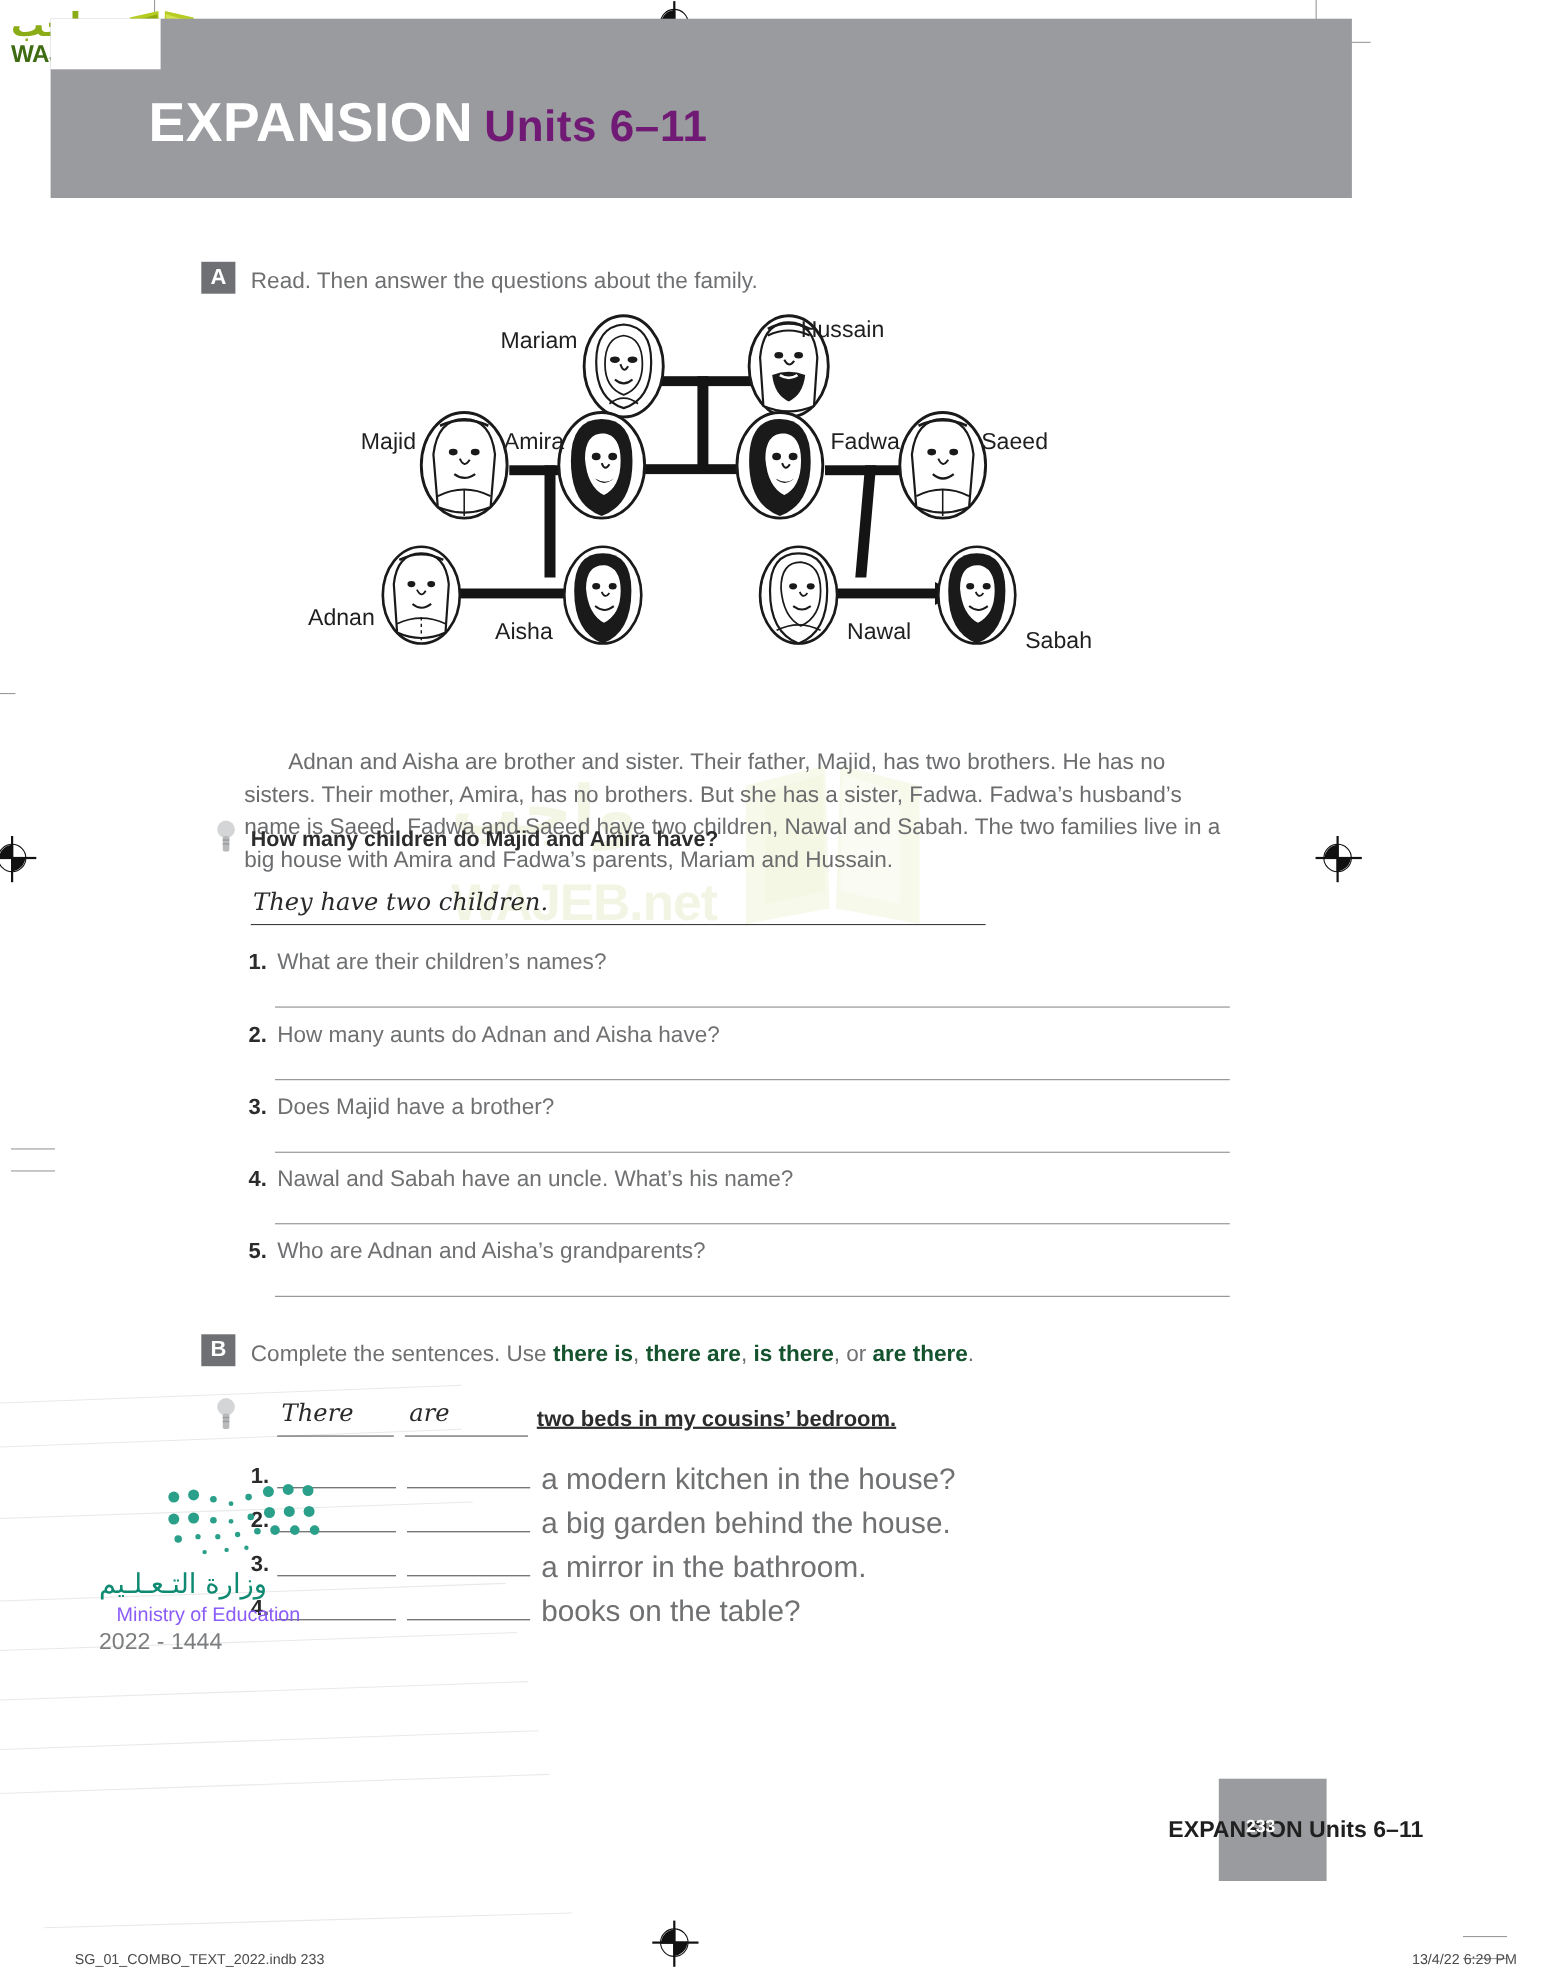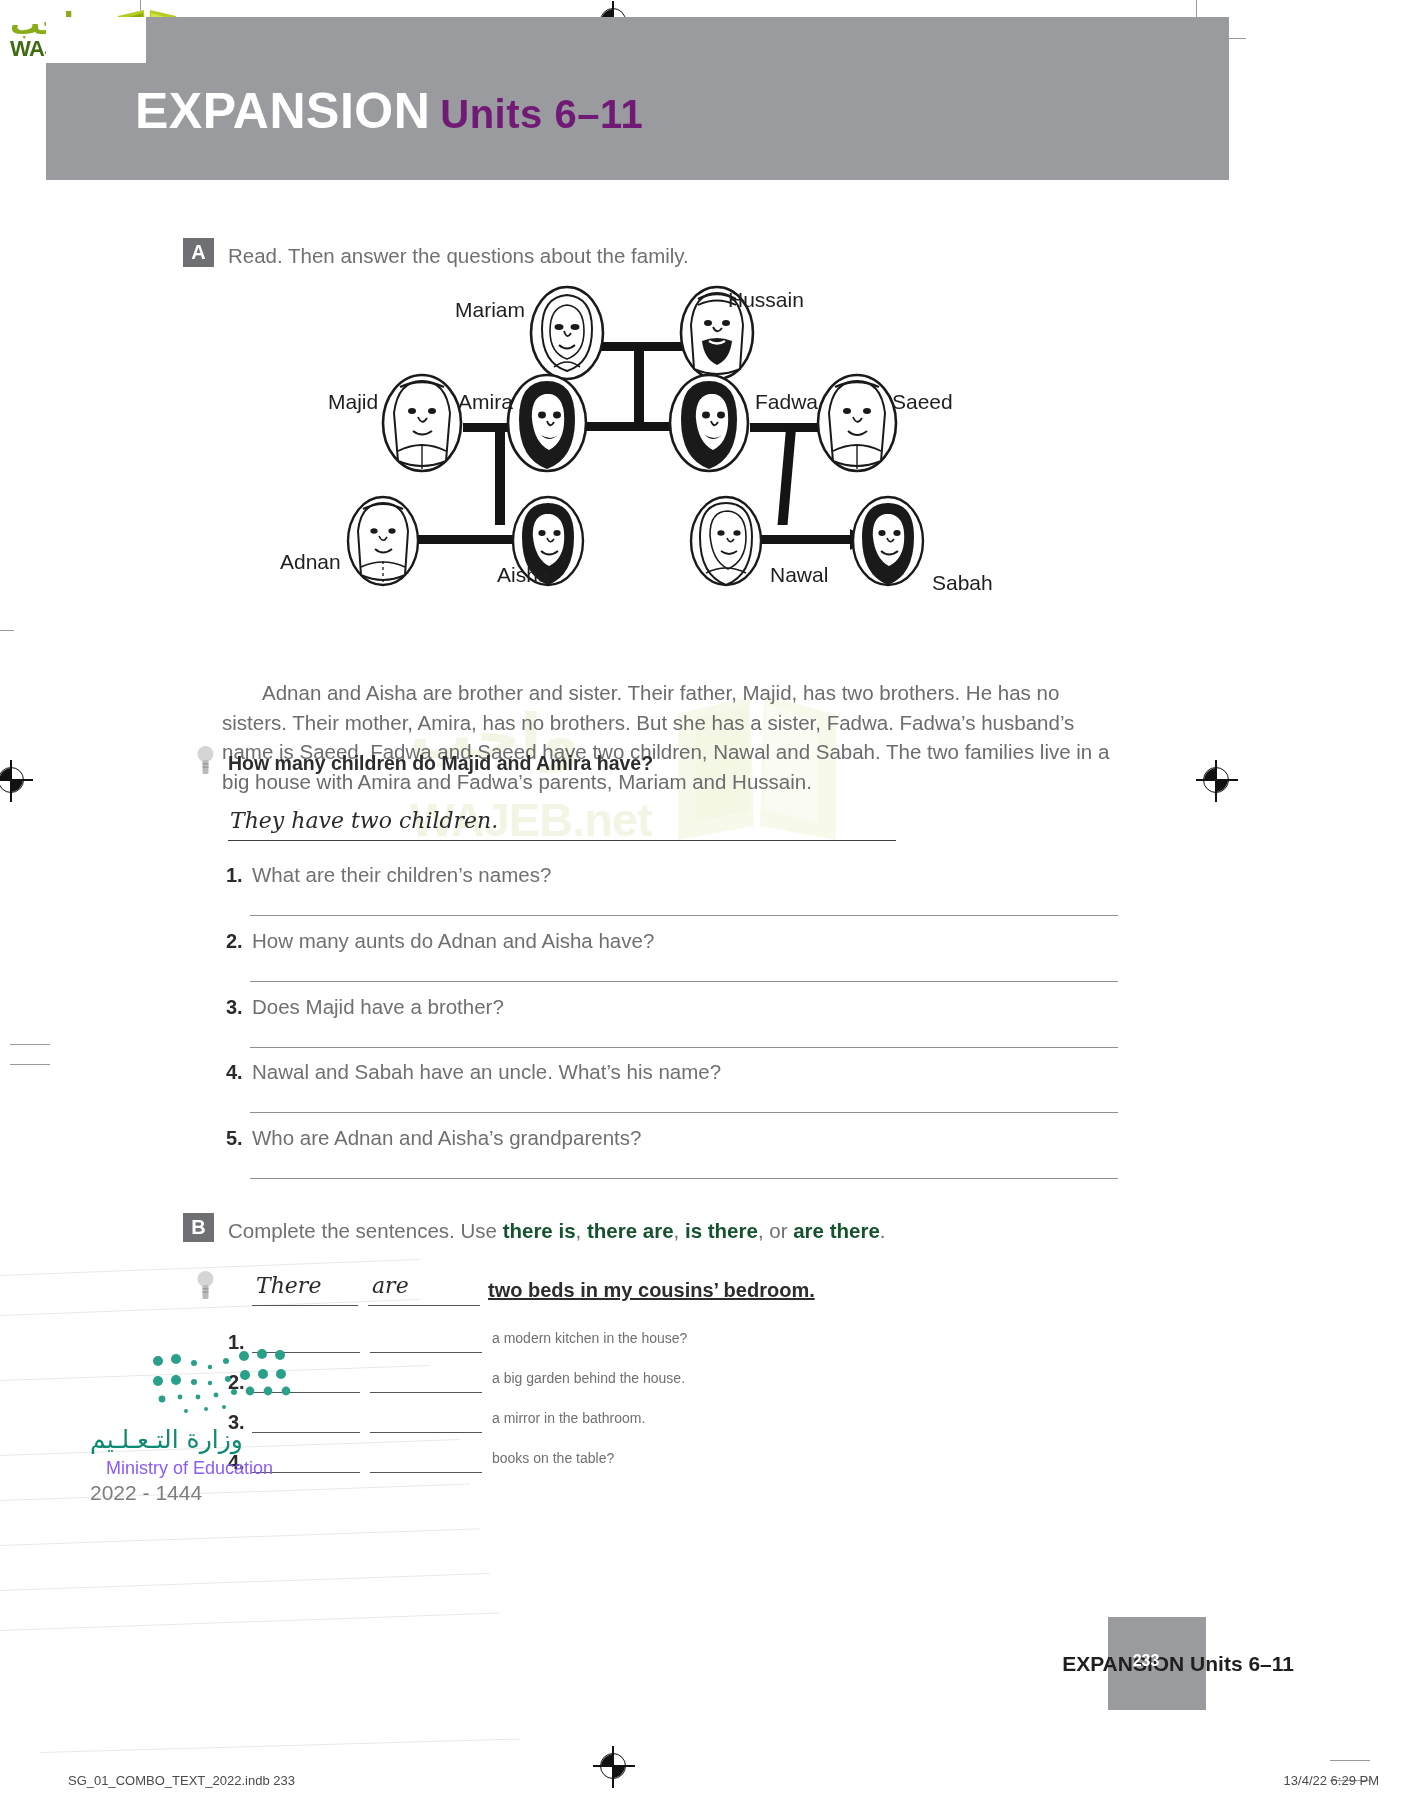--- a/index.html
+++ b/index.html
@@ -118,21 +118,21 @@
   }
   .rule { position:absolute; height:1.3px; background:#3c3c3c; }
   .rule.light { background:#8d8e90; height:1.1px; }
   .q-num {
     position:absolute; font-size:20px; font-weight:bold; color:#2b2b2b;
   }
   .q-txt { position:absolute; font-size:20.5px; color:#6f7072; }
 
   
   .blank { position:absolute; height:1.3px; background:#555; }
-  .b-txt { position:absolute; font-size:14px; color:#6f7072; }
+  .b-txt { position:absolute; font-size:27px; color:#6f7072; }
   .b-ex { position:absolute; font-size:20px; font-weight:bold; color:#2c2c2c; }
 
   
   .moe { position:absolute; left:82px; top:1355px; width:220px; height:140px; }
   .moe-ar {
     position:absolute; left:8px; top:70px; font-size:25px; color:#0f8a72;
     font-family:"DejaVu Sans", sans-serif; direction:rtl; letter-spacing:1px;
   }
   .moe-en {
     position:absolute; left:24px; top:103px; font-size:18px; color:#8b5cf6;
@@ -371,21 +371,21 @@
     <path d="M31 56 Q39 63 48 56" fill="none" stroke="#1a1a1a" stroke-width="1.8"></path>
   </svg>
 
   <div class="nm" style="left:185px; top:13px;">Mariam</div>
   <div class="nm" style="left:458px; top:3px;">Hussain</div>
   <div class="nm" style="left:58px; top:105px;">Majid</div>
   <div class="nm" style="left:188px; top:105px;">Amira</div>
   <div class="nm" style="left:485px; top:105px;">Fadwa</div>
   <div class="nm" style="left:622px; top:105px;">Saeed</div>
   <div class="nm" style="left:10px; top:265px;">Adnan</div>
-  <div class="nm" style="left:180px; top:278px;margin-left:47px;">Aisha</div>
+  <div class="nm" style="left:180px; top:278px;">Aisha</div>
   <div class="nm" style="left:500px; top:278px;">Nawal</div>
   <div class="nm" style="left:662px; top:286px;">Sabah</div>
 </div>
 
 <div class="para">Adnan and Aisha are brother and sister. Their father, Majid, has two brothers. He has no sisters. Their mother, Amira, has no brothers. But she has a sister, Fadwa. Fadwa’s husband’s name is Saeed. Fadwa and Saeed have two children, Nawal and Sabah. The two families live in a big house with Amira and Fadwa’s parents, Mariam and Hussain.</div>
 
 <svg class="bulb" style="left:197px; top:745px;" viewBox="0 0 17 34">
   <circle cx="8.5" cy="9" r="8" fill="#d4d5d7"></circle>
   <rect x="5.5" y="15" width="6" height="14" rx="1.6" fill="#b9babc"></rect>
   <rect x="5.5" y="18" width="6" height="1.4" fill="#9c9d9f"></rect>

